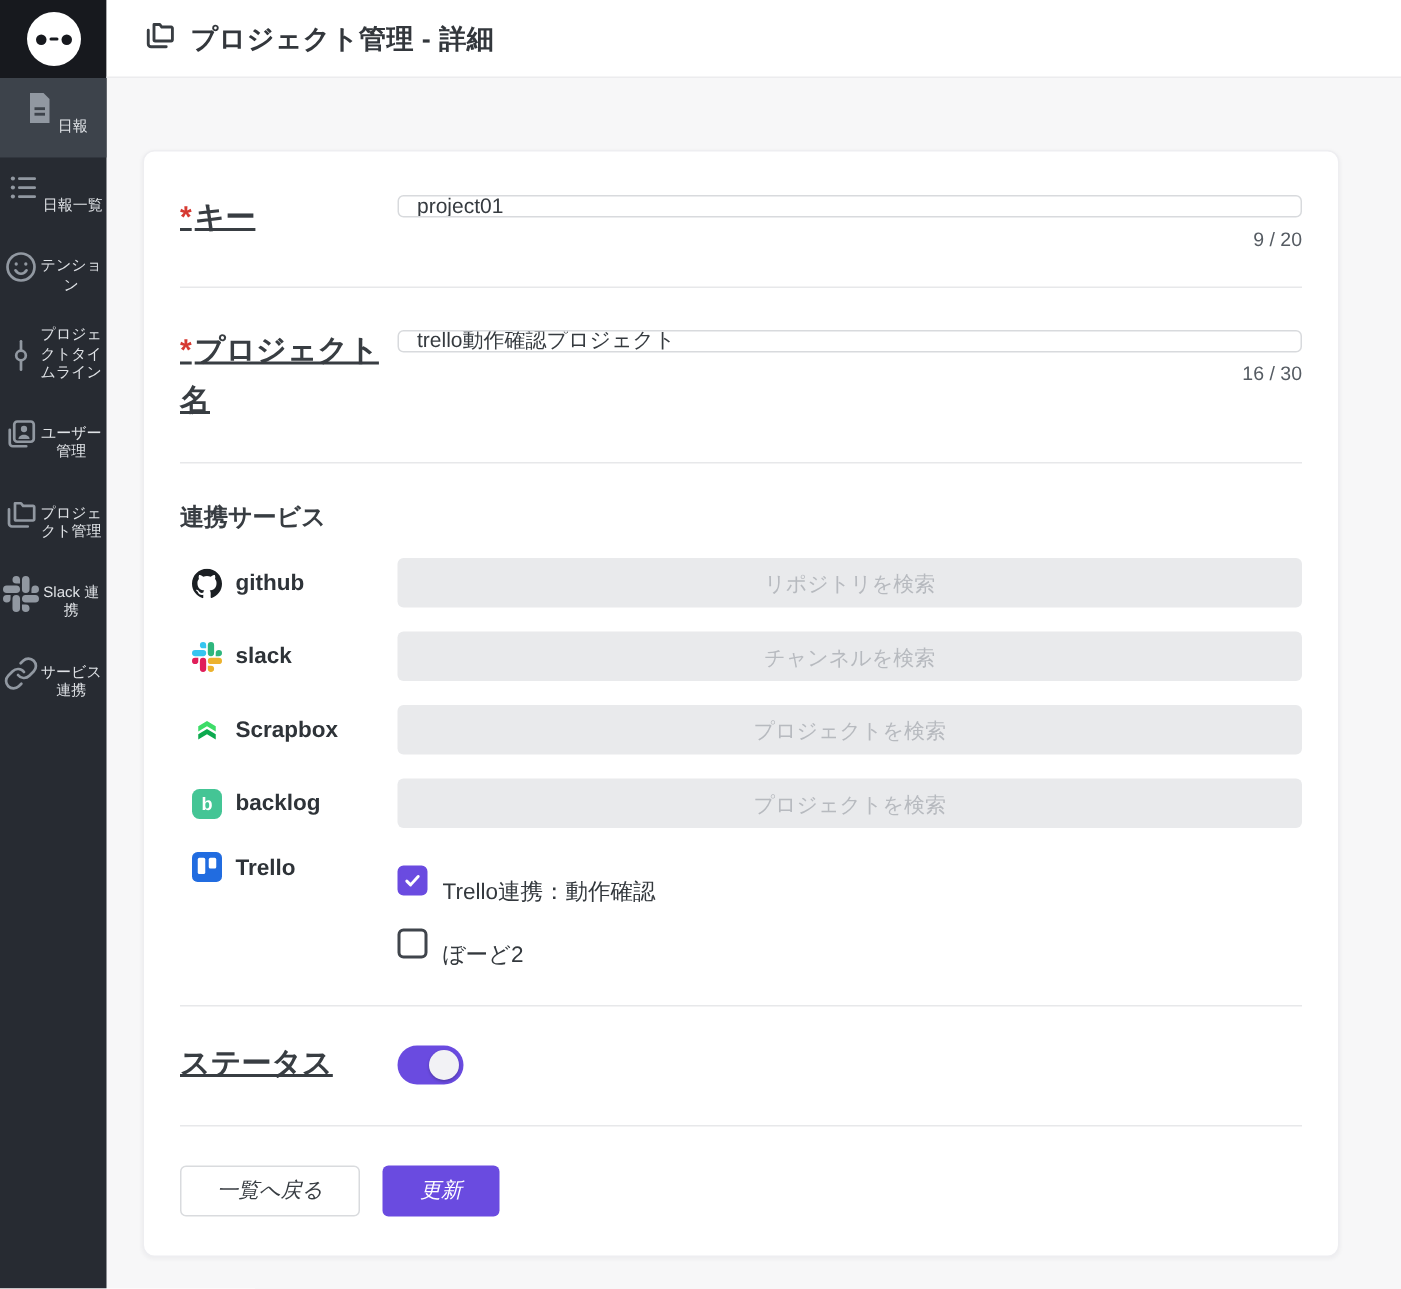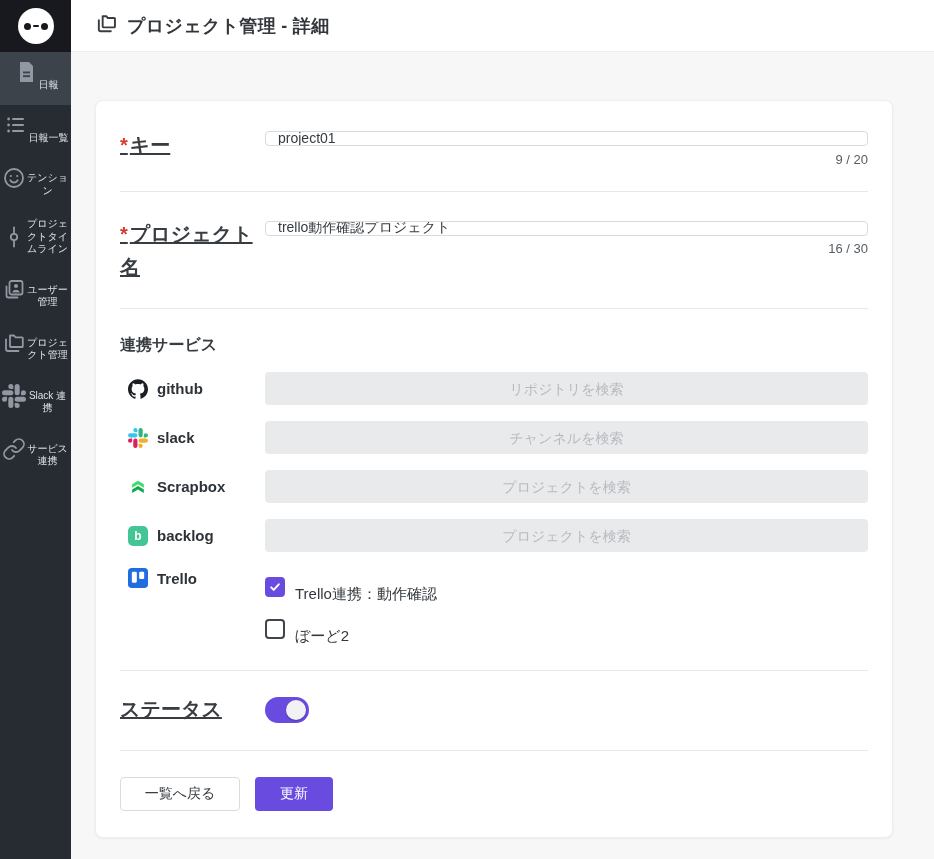--- a/index.html
+++ b/index.html
@@ -53,21 +53,21 @@
   .cbox.on svg { display:block; }
   .board-label { font-size:15px; color:#33383d;margin-top:15px; }
 
   .status-row { padding-top:22px; align-items:center; }
   .toggle { width:44px; height:26px; border-radius:13px; background:#c9ccd1; position:relative; cursor:pointer; }
   .toggle.on { background:#6a4be0; }
   .toggle .knob { position:absolute; top:3px; left:3px; width:20px; height:20px; border-radius:50%; background:#f2f2f5; box-shadow:0 1px 2px rgba(0,0,0,.25); transition:left .15s; }
   .toggle.on .knob { left:21px; }
 
   .actions { display:flex; gap:15px; padding-top:26px; }
-  .btn { height:34px; border-radius:4px; font-size:14px; font-family:inherit; cursor:pointer; display:flex; align-items:center; justify-content:center; }
+  .btn { height:34px; border-radius:4px; font-size:14px; font-family:inherit; cursor:pointer; display:flex; align-items:center; justify-content:center;font-style:italic; }
   .btn-back { width:120px; background:#fff; border:1px solid #d9dbde; color:#383d42; }
   .btn-submit { min-width:77px; padding:0 25px; background:#6a4be0; border:0; color:#fff; }
 </style>
 </head>
 <body>
 
 <div class="app">
 
   <aside class="sidebar">
     <div class="logo-block">

